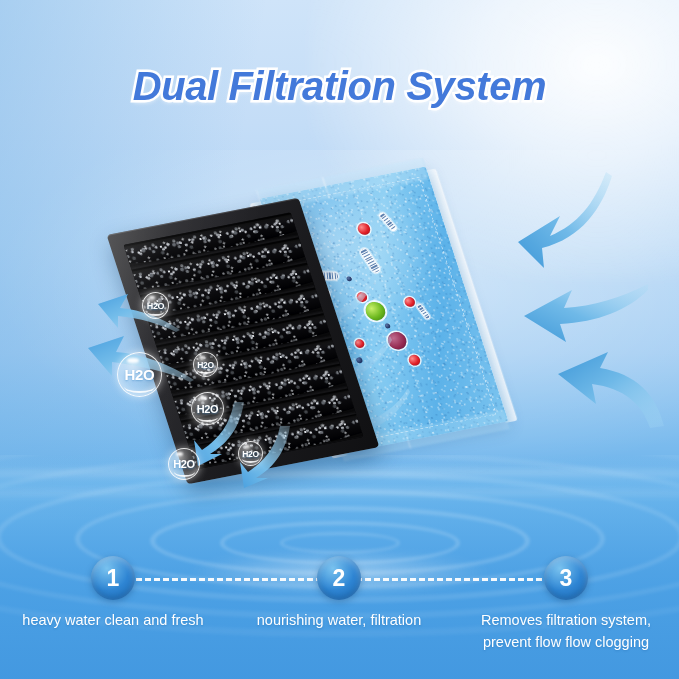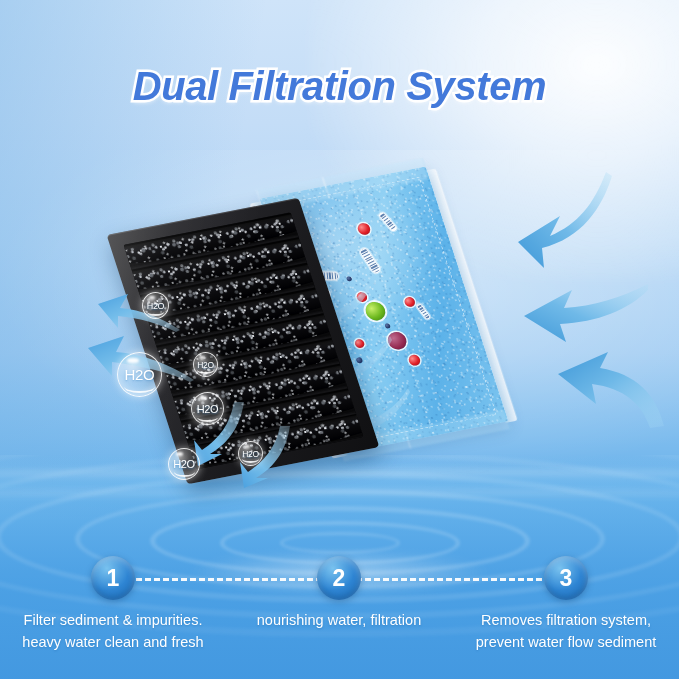--- a/index.html
+++ b/index.html
@@ -309,21 +309,21 @@
   
   .arrow { position: absolute; }
   .arrow svg { display: block; overflow: visible; }
 
   
   .h2o {
     position: absolute;
     border-radius: 50%;
     display: flex; align-items: center; justify-content: center;
     color: #ffffff;
-    font-weight: normal;
+    font-weight: bold;
     letter-spacing: -0.3px;
     background: radial-gradient(circle at 34% 28%,
        rgba(255,255,255,0.55) 0%,
        rgba(255,255,255,0.16) 38%,
        rgba(255,255,255,0.05) 62%,
        rgba(255,255,255,0.12) 100%);
     border: 1.5px solid rgba(255,255,255,0.88);
     box-shadow: 0 0 8px rgba(255,255,255,0.55),
                 inset 0 -5px 9px rgba(255,255,255,0.45);
     text-shadow: 0 1px 2px rgba(70,140,200,0.55);
@@ -618,34 +618,33 @@
     <div class="h2o" style="left:238px; top:441px; width:25px; height:25px; font-size:8.5px;">H2O</div>
   </div>
 
   <div class="steps">
     <div class="dash dash-a"></div>
     <div class="dash dash-b"></div>
 
     <div class="step step-1">
       <div class="badge">1</div>
       <div class="step-text">
-        <span>Filter sediment &amp; impurities.</span>
         <span>heavy water clean and fresh</span>
       </div>
     </div>
 
     <div class="step step-2">
       <div class="badge">2</div>
       <div class="step-text">
         <span>nourishing water, filtration</span>
       </div>
     </div>
 
     <div class="step step-3">
       <div class="badge">3</div>
       <div class="step-text">
         <span>Removes filtration system,</span>
-        <span>prevent water flow sediment</span>
+        <span>prevent flow flow clogging</span>
       </div>
     </div>
   </div>
 
 </div>
 
 </body></html>

